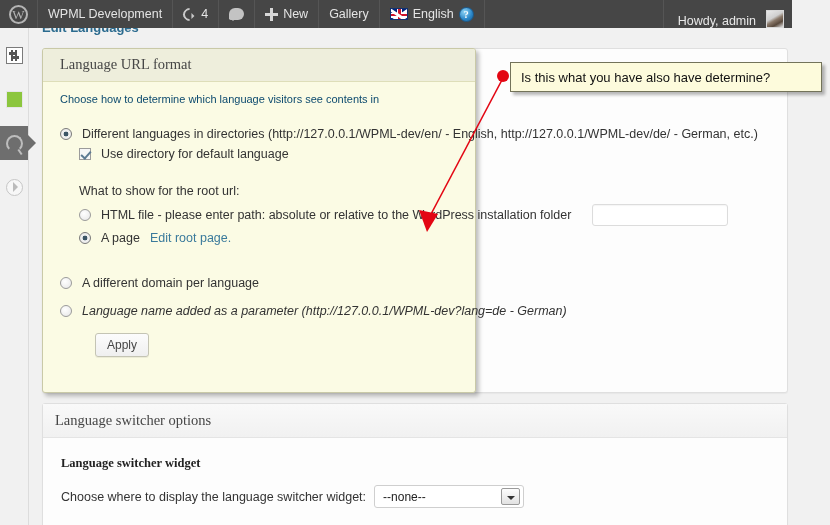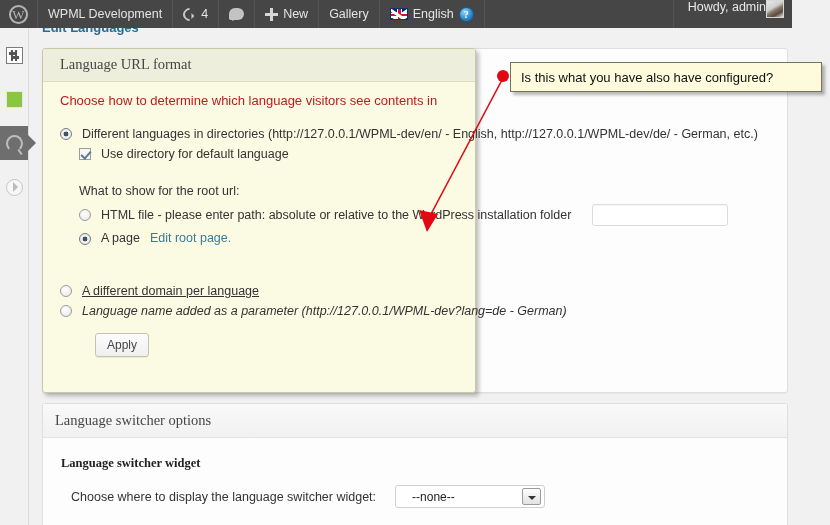--- a/index.html
+++ b/index.html
@@ -34,21 +34,21 @@
   .ab-logo { width: 38px; justify-content:center; padding:0; border-right:1px solid #555;}
   .wp-logo-circle {
     width: 19px; height:19px; border-radius: 50%;
     border: 2px solid #b4b4b4;
     position: relative;
     display:flex; align-items:center; justify-content:center;
     font-family: "Liberation Serif", serif;
     font-size: 13px; color:#b4b4b4; line-height:1;
   }
   .ab-spacer { flex: 1; border-right: none; }
-  .ab-right { display:flex; align-items:flex-start; gap:0; padding:0 8px 0 14px; border-left:1px solid #555;}
+  .ab-right { display:flex; align-items:flex-end; gap:10px; padding:0 8px 0 14px; border-left:1px solid #555;}
   .avatar {
     width: 18px; height: 18px;
     background: linear-gradient(150deg,#e9e9e9 0%, #cfcfcf 40%, #8b7a6b 55%, #5a4a3d 75%, #e4e4e4 100%);
     border: 1px solid #d8d8d8;
   }
   .icon-refresh {
     display:inline-block; width:13px; height:13px;
     border: 2px solid #c8c8c8; border-radius: 50%;
     border-top-color: transparent; border-right-color: transparent;
     transform: rotate(45deg);
@@ -194,21 +194,21 @@
   }
   
   #url-contents {
     position:absolute; left:12px; top:28px; width:746px; height:345px;
     z-index: 8;
   }
   .uc-title {
     position:absolute; left:18px; top:8px;
     font-family:"Liberation Serif", serif; font-size:14.5px; color:#464646;
   }
-  .uc-intro { position:absolute; left:18px; top:45px; font-size:13px; color:#b91c1c;}
+  .uc-intro { position:absolute; left:18px; top:45px; font-size:11px; color:#0c4a6e;}
   .opt-row { position:absolute; display:flex; align-items:flex-start; gap:10px; font-size:12.5px; color:#333; white-space:nowrap;}
   .radio {
     width:12px; height:12px; border-radius:50%;
     border:1px solid #9b9b9b;
     background: radial-gradient(circle at 40% 35%, #ffffff 0%, #ededed 70%, #dadada 100%);
     flex:none; margin-top:1px;
   }
   .radio.checked {
     background: radial-gradient(circle at 50% 50%, #3c5566 0%, #3c5566 30%, #f2f2f2 38%, #e6e6e6 100%);
     border-color:#7a7a7a;
@@ -245,26 +245,26 @@
     box-shadow: 0 1px 0 rgba(0,0,0,0.06);
     margin-left: 35px;
   }
 
   
   #panel-switcher {
     left:12px; top: 383px; width: 746px; height: 160px;
   }
   .ps-body { padding: 14px 18px 0 18px; font-size:12.5px; color:#333; }
   .ps-h4 { font-weight:bold; font-size:12.5px; color:#222; margin: 4px 0 14px 0; font-family: Liberation Serif, serif;}
-  .ps-row { display:flex; align-items:center; gap:19px; margin-bottom: 12px; margin-left: 10px;}
+  .ps-row { display:flex; align-items:center; gap:8px; margin-bottom: 12px;}
   .select {
     width: 150px; height: 23px;
     border:1px solid #cfcfcf; border-radius:3px; background:#fff;
     display:flex; align-items:center; justify-content:space-between;
-    padding: 0 3px 0 16px; font-size:12px; color:#222;
+    padding: 0 3px 0 8px; font-size:12px; color:#222;
   }
   .select-arrow {
     width: 19px; height:17px;
     border:1px solid #9a9a9a; border-radius:2px;
     background: linear-gradient(#fdfdfd,#e2e2e2);
     display:flex;align-items:center;justify-content:center;
   }
   .select-arrow:after{
     content:""; border:4px solid transparent; border-top-color:#333; border-bottom-width:0;
     margin-top:2px;
@@ -386,28 +386,28 @@
     <div class="opt-row" style="left:37px; top:136px;">
       <span>What to show for the root url:</span>
     </div>
 
     <div class="opt-row" style="left:37px; top:160px;">
       <span class="radio"></span>
       <span>HTML file - please enter path: absolute or relative to the WordPress installation folder</span>
     </div>
     <div class="txt-input" style="left:550px; top:156px;" value=""></div>
 
-    <div class="opt-row" style="left:37px; top:183px;align-items:flex-end;">
+    <div class="opt-row" style="left:37px; top:183px;">
       <span class="radio checked"></span>
       <span>A page</span>
       <a class="link">Edit root page.</a>
     </div>
 
 
-    <div class="opt-row" style="left:18px; top:236px;text-decoration:underline;">
+    <div class="opt-row" style="left:18px; top:228px;">
       <span class="radio"></span>
       <span>A different domain per language</span>
     </div>
 
     <div class="opt-row" style="left:18px; top:256px;font-style:italic;">
       <span class="radio"></span>
       <span>Language name added as a parameter (http://127.0.0.1/WPML-dev?lang=de - German)</span>
     </div>
 
     <div class="btn" style="left:18px; top:285px;">Apply</div>
@@ -432,14 +432,14 @@
     </div>
   </div>
 </div>
 
 <svg id="arrow-svg">
   <line x1="503" y1="78" x2="430" y2="216" stroke="#e30613" stroke-width="1.6"></line>
   <polygon points="427,232 419,210 438,214" fill="#e30613"></polygon>
 </svg>
 <div id="callout-dot"></div>
 <div id="callout">
-  <span>Is this what you have also have configured?</span>
+  <span>Is this what you have also have determine?</span>
 </div>
 
 </body></html>

